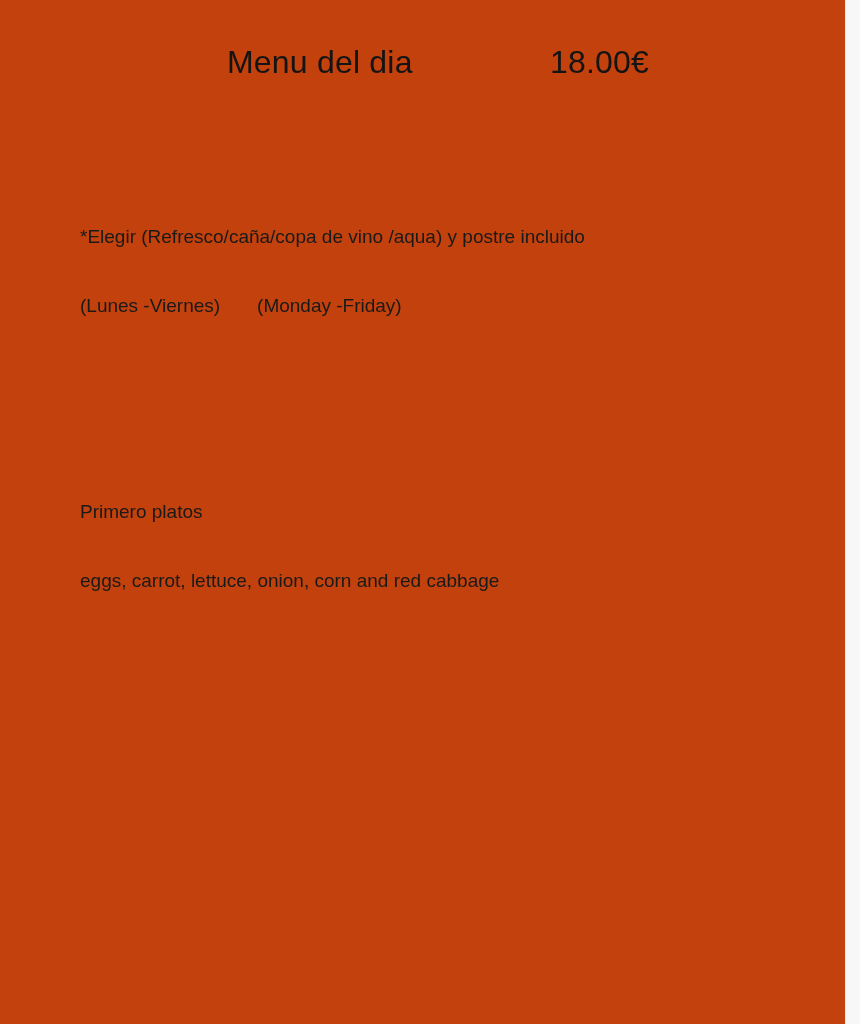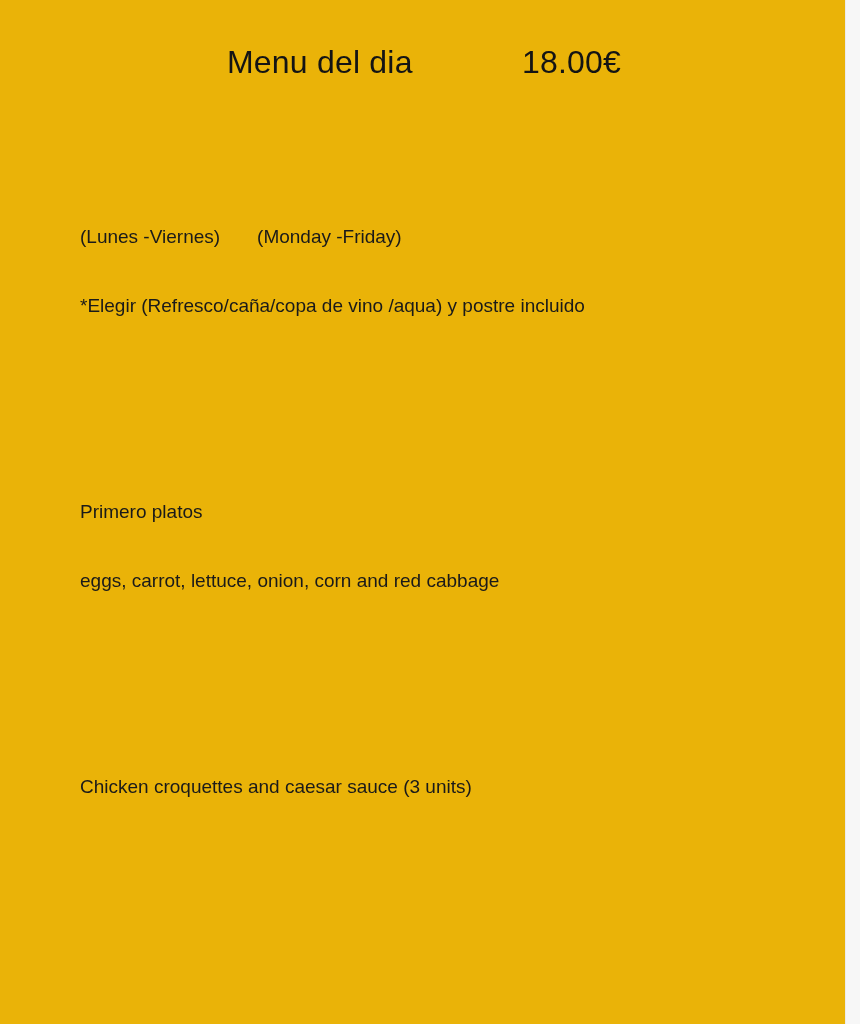--- a/index.html
+++ b/index.html
@@ -4,21 +4,21 @@
 <style>
   * { margin: 0; padding: 0; box-sizing: border-box; }
   html, body { width: 860px; height: 1024px; overflow: hidden; }
   body {
     position: relative;
     background: #ffffff;
     font-family: "Liberation Sans", "DejaVu Sans", sans-serif;
     color: #1a1a1a;
     -webkit-font-smoothing: antialiased;
   }
-  .page { position: absolute; inset: 0; background: #eab308; }
+  .page { position: absolute; inset: 0; background: #c2410c; }
 
   
   .scroll-strip {
     position: absolute;
     top: 0; right: 0;
     width: 15px; height: 100%;
     background: #f7f7f7;
     border-left: 1px solid #ececec;
   }
 
@@ -27,21 +27,21 @@
   .title-row .title, .title-row .price {
     position: absolute;
     top: 0;
     font-size: 32px;
     line-height: 36px;
     letter-spacing: 0.2px;
     color: #141414;
     white-space: nowrap;
   }
   .title-row .title { left: 227px; }
-  .title-row .price { left: 522px; text-align: center; }
+  .title-row .price { left: 550px; text-align: center; }
 
   
   .content {
     position: absolute;
     top: 110px;
     left: 80px;
     width: 700px;
     font-size: 19px;
     line-height: 23px;
     white-space: pre-wrap;
@@ -55,31 +55,30 @@
 <div class="page">
 
   <div class="title-row">
     <span class="title">Menu del dia</span>
     <span class="price">18.00€</span>
   </div>
 
   <div class="content">
 
     <div class="block">
+      <div>*Elegir (Refresco/caña/copa de vino /aqua) y postre incluido</div>
       <div>(Lunes -Viernes)       (Monday -Friday)</div>
-      <div>*Elegir (Refresco/caña/copa de vino /aqua) y postre incluido</div>
     </div>
 
     <div class="block">
       <div>Primero platos</div>
       <div>eggs, carrot, lettuce, onion, corn and red cabbage</div>
     </div>
 
     <div class="block">
-      <div>Chicken croquettes and caesar sauce (3 units)</div>
     </div>
 
     
 
     
 
     
 
     
 

